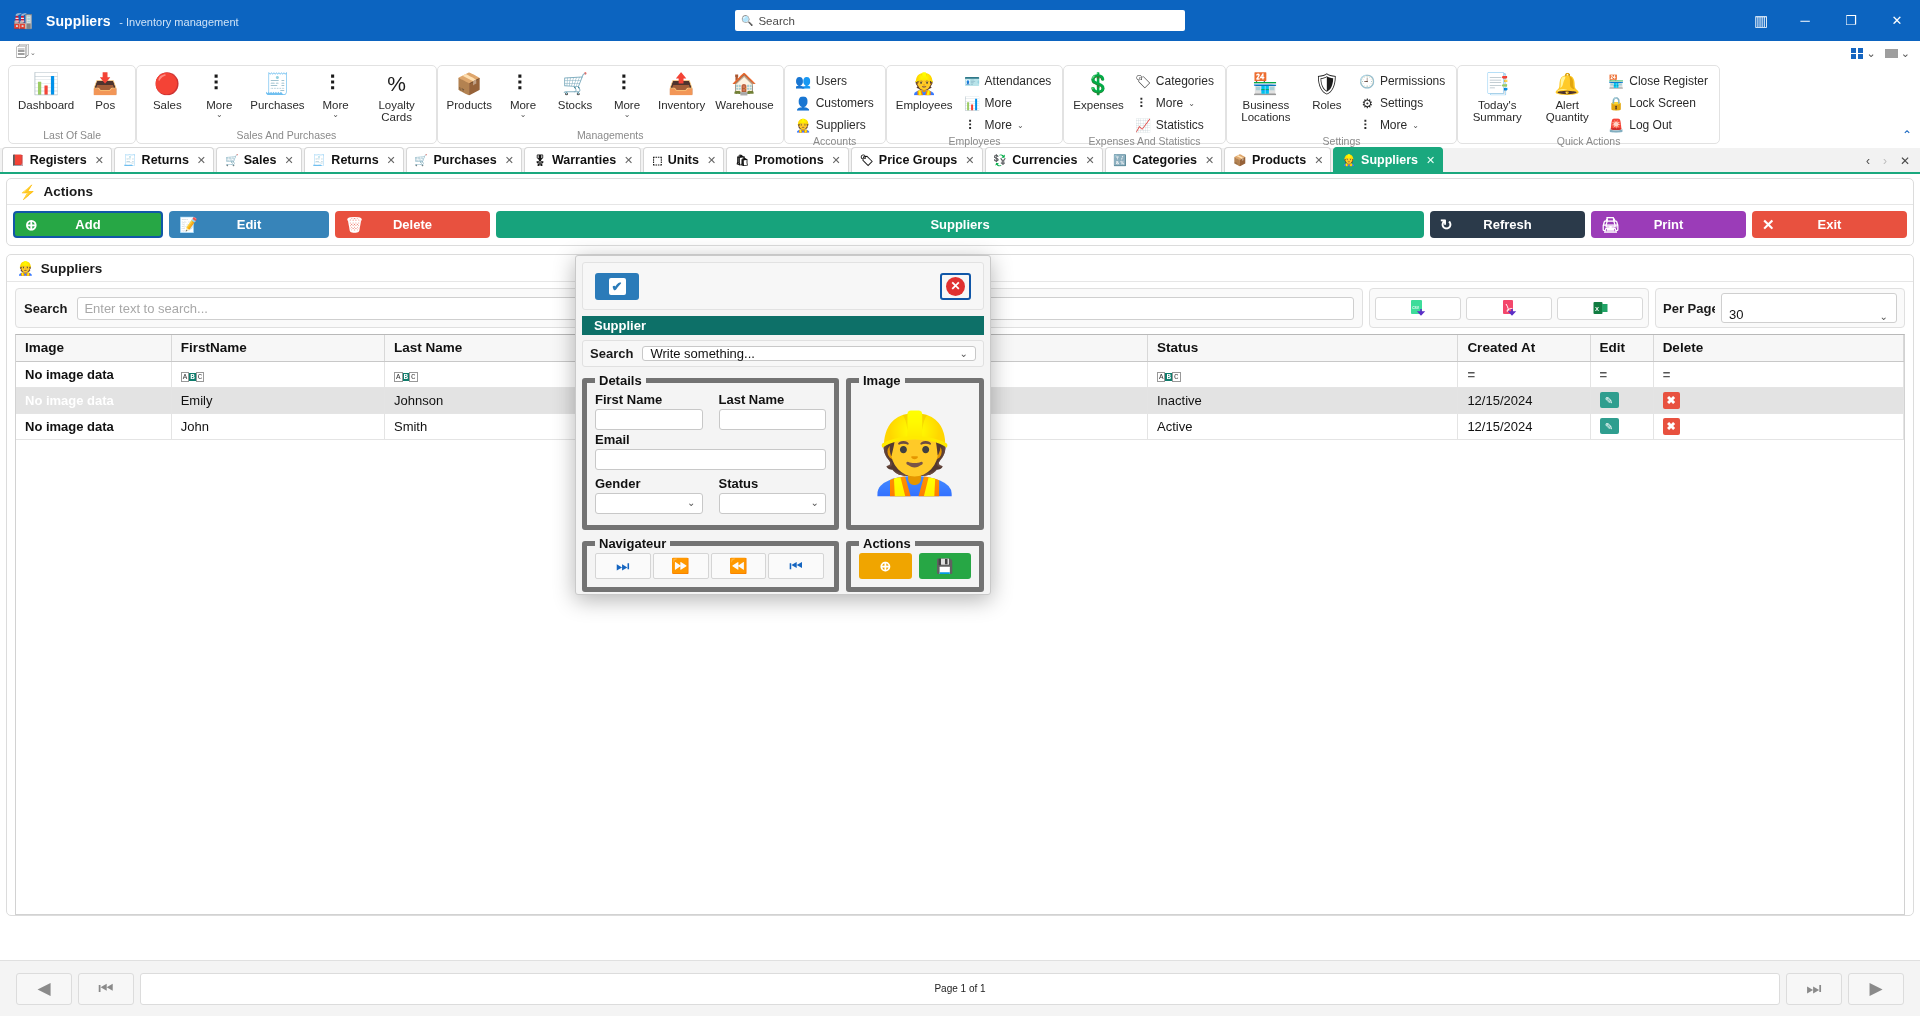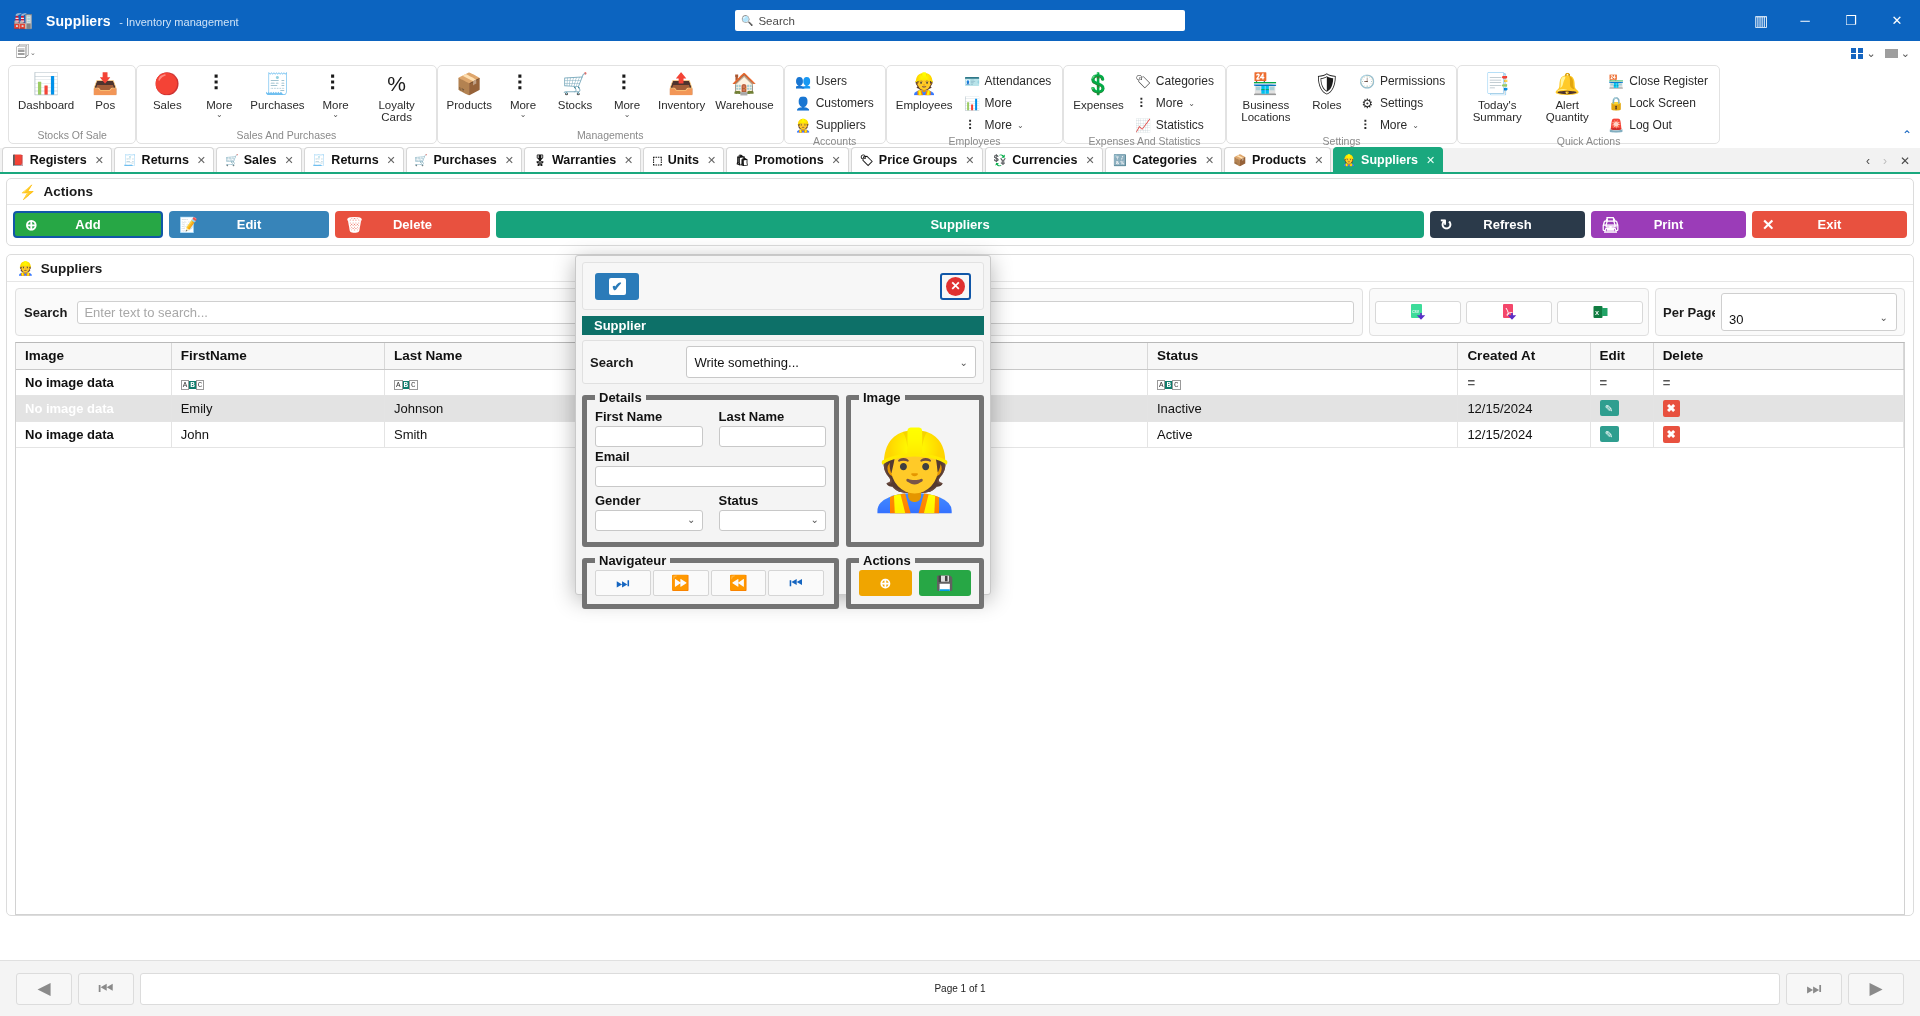--- a/index.html
+++ b/index.html
@@ -115,21 +115,21 @@
   .srch-wrap { flex:1; border:1px solid #e0e0e0; border-radius:4px; display:flex; align-items:center; gap:10px; padding:4px 8px; background:#fafafa; }
   .srch-lab { font-size:13px; font-weight:bold; color:#1b1b1b; }
   .srch-in { flex:1; height:23px; border:1px solid #cfcfcf; border-radius:3px; background:#fff;
     display:flex; align-items:center; padding:0 6px; font-size:13px; color:#a8a8a8; }
   .exp-wrap { border:1px solid #e0e0e0; border-radius:4px; display:flex; align-items:center; gap:5px; padding:4px 5px; background:#fafafa; }
   .exp-btn { width:86px; height:23px; border:1px solid #d8d8d8; border-radius:3px; background:#fff;
     display:flex; align-items:center; justify-content:center; font-size:13px; }
   .pp-wrap { border:1px solid #e0e0e0; border-radius:4px; display:flex; align-items:center; gap:6px; padding:4px 7px; background:#fafafa; width:250px; }
   .pp-lab { font-size:13px; font-weight:bold; color:#1b1b1b; white-space:nowrap; overflow:hidden; width:52px; }
   .pp-sel { flex:1; height:30px; border:1px solid #cfcfcf; border-radius:3px; background:#fff;
-    display:flex; align-items:flex-start; padding:18px 7px; font-size:13px; color:#111; position:relative; }
+    display:flex; align-items:flex-end; padding:0 7px; font-size:13px; color:#111; position:relative; }
   .pp-sel .cv { position:absolute; right:8px; font-size:10px; color:#555; }
 
   
   .grid { margin:0 8px; border:1px solid #d2d2d2; border-top:1px solid #b9b9b9; flex:1; overflow:hidden; background:#fff; }
   table.dg { width:100%; border-collapse:collapse; table-layout:fixed; }
   table.dg th {
     height:26px; background:#f7f7f7; text-align:left; padding:0 9px;
     font-size:13.5px; font-weight:bold; color:#111;
     border-right:1px solid #d8d8d8; border-bottom:1px solid #c8c8c8;
   }
@@ -172,22 +172,22 @@
   .m-x { width:31px; height:27px; border:2px solid #1157a8; border-radius:3px; background:#f7f7f7;
     display:flex; align-items:center; justify-content:center; }
   .m-x .rc { width:19px; height:19px; border-radius:50%; background:#e03131; color:#fff;
     display:flex; align-items:center; justify-content:center; font-size:12px; font-weight:bold; }
   .m-title { height:19px; background:#0d7068; color:#fff; font-size:13px; font-weight:bold;
     display:flex; align-items:center; padding-left:12px; margin:0 6px; }
   .m-body { margin:5px 6px 6px 6px; }
   .m-srch { border:1px solid #e0e0e0; border-radius:3px; background:#f7f7f7;
     display:flex; align-items:center; gap:9px; padding:5px 7px; }
   .m-srch .lb { font-size:13px; font-weight:bold; }
-  .m-srch .cb { flex:1; height:32px; border:1px solid #c8c8c8; border-radius:3px; background:#fff;
-    display:flex; align-items:center; padding:0 7px; font-size:13px; color:#111; position:relative;margin-left:44px; }
+  .m-srch .cb { flex:1; height:15px; border:1px solid #c8c8c8; border-radius:3px; background:#fff;
+    display:flex; align-items:center; padding:0 7px; font-size:13px; color:#111; position:relative; }
   .m-srch .cb .cv { position:absolute; right:7px; font-size:10px; color:#555; }
   .m-cols { display:flex; gap:7px; margin-top:6px; }
   fieldset.fs { border:5px solid #737373; border-radius:3px; margin:0; padding:2px 8px 8px 8px; background:#f4f4f4; }
   fieldset.fs > legend { font-size:13px; font-weight:bold; color:#111; padding:0 4px; }
   .fs-details { flex:1; }
   .fs-image { width:138px; }
   .frow { display:flex; gap:16px; }
   .fcol { flex:1; }
   .flab { font-size:13px; font-weight:bold; color:#111; margin-top:2px; }
   .fin { height:21px; border:1px solid #c8c8c8; border-radius:3px; background:#fff; margin-top:2px; }
@@ -257,21 +257,21 @@
       <div class="rg-body">
         <div class="bigbtn">
           <span class="gl">📊</span>
           <span class="lbl">Dashboard</span>
         </div>
         <div class="bigbtn">
           <span class="gl">📥</span>
           <span class="lbl">Pos</span>
         </div>
       </div>
-      <div class="rg-label">Stocks Of Sale</div>
+      <div class="rg-label">Last Of Sale</div>
     </div>
     <div class="rgroup">
       <div class="rg-body">
         <div class="bigbtn">
           <span class="gl">🔴</span>
           <span class="lbl">Sales</span>
         </div>
         <div class="bigbtn">
           <span class="gl">⠇</span>
           <span class="lbl">More</span>

